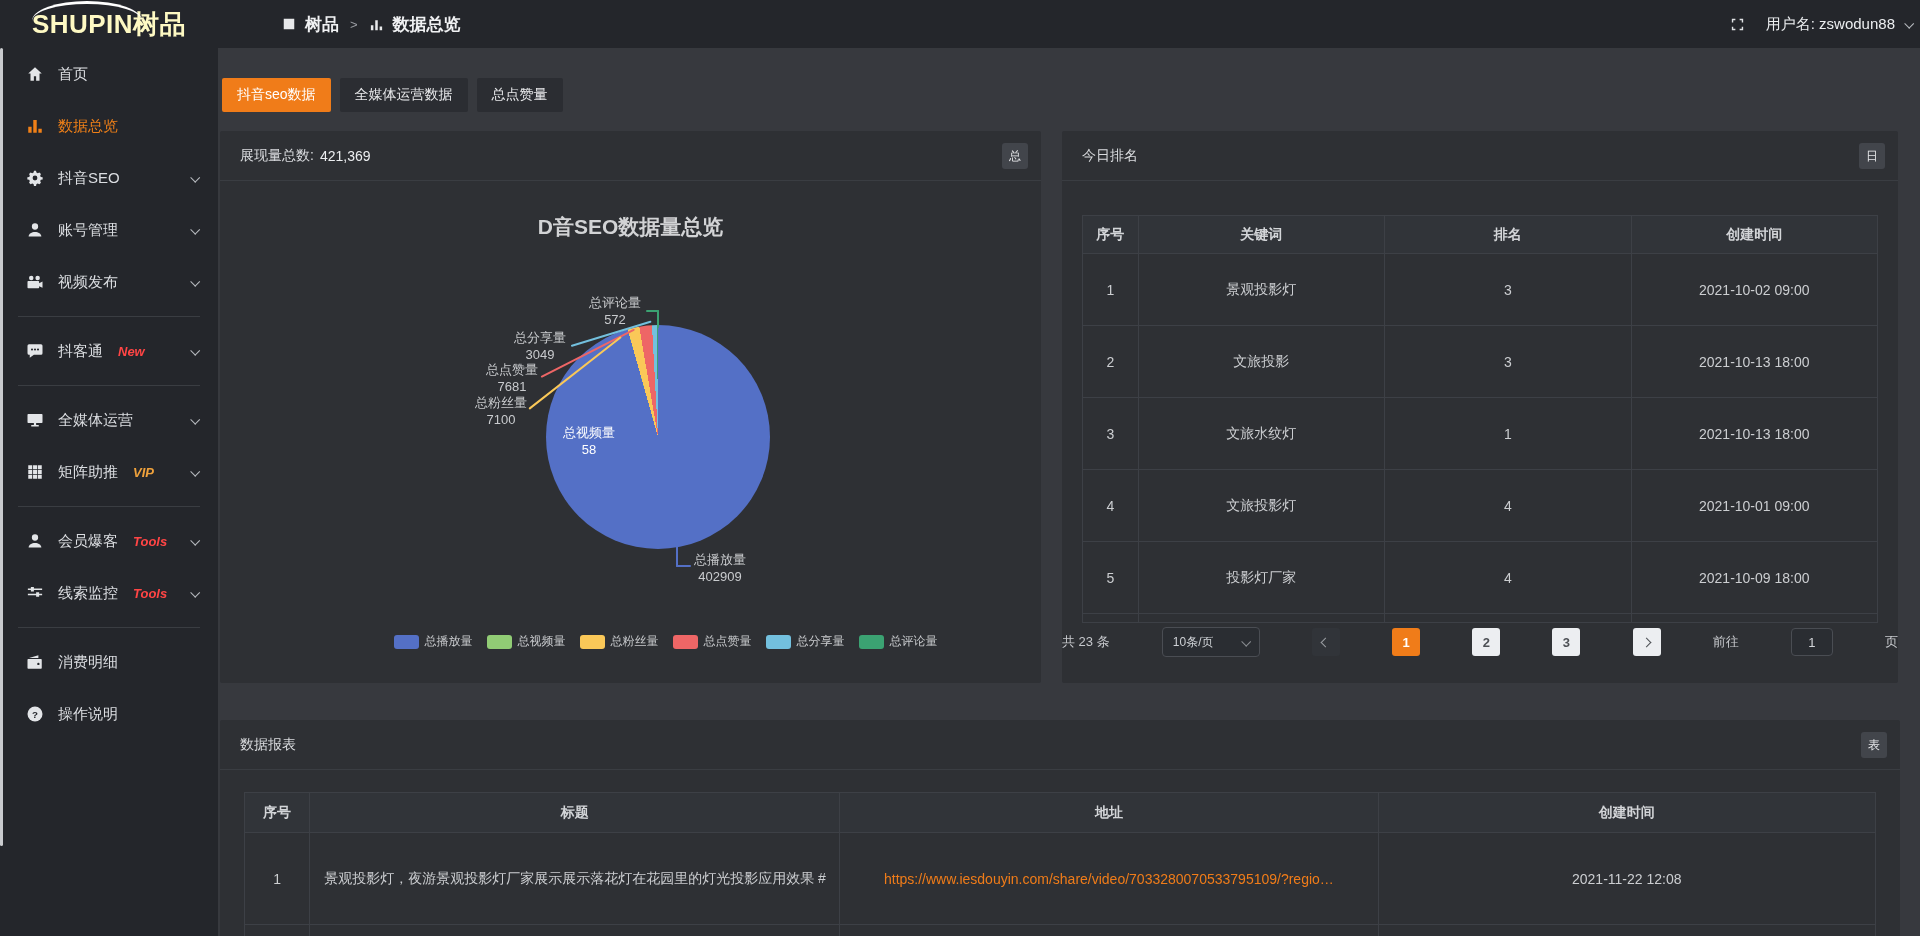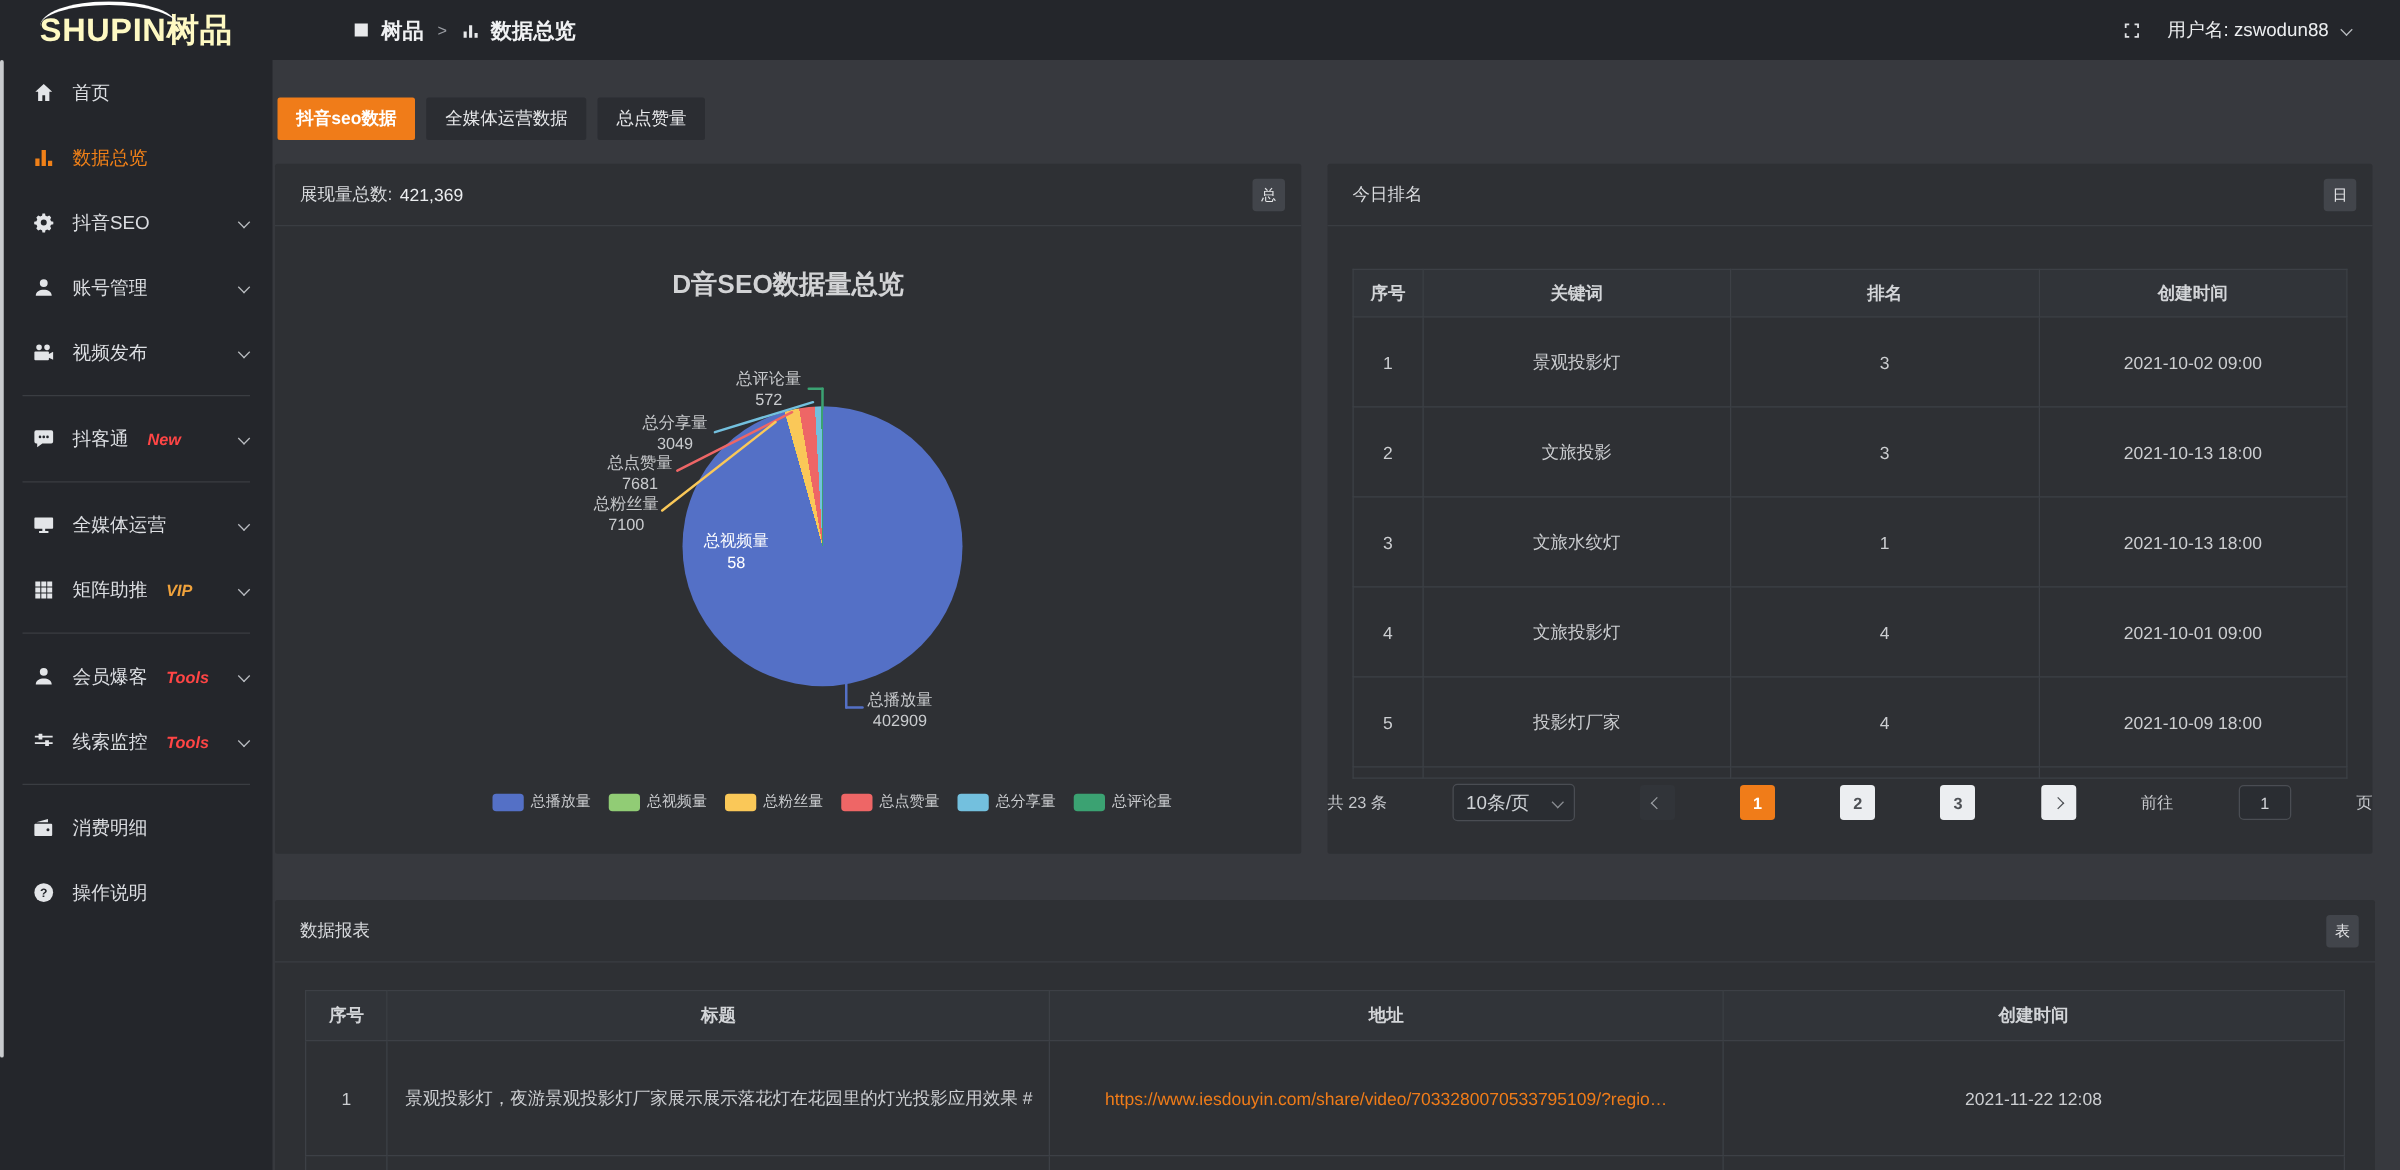--- a/index.html
+++ b/index.html
@@ -10,41 +10,41 @@
     color:#dcdee2; position:relative;
   }
   
   .topbar { position:absolute; left:0; top:0; width:1920px; height:48px; background:#24262b; z-index:9; display:flex; align-items:center; }
   .logo { position:relative; width:218px; height:48px; display:flex; align-items:center; justify-content:center; cursor:pointer; }
   .logo-arc { position:absolute; left:32px; top:1px; width:110px; height:20px; border-top:3px solid #fff; border-radius:55px 55px 0 0 / 20px 20px 0 0; }
   .logo-text { font-size:26px; font-weight:700; color:#fef9c3; letter-spacing:0.5px; white-space:nowrap; }
   .crumbs { margin-left:64px; display:flex; align-items:center; gap:9px; font-size:17px; font-weight:700; color:#f0f1f3; }
   .crumb-sep { font-size:13px; color:#9a9da3; font-weight:400; margin:0 2px; }
   .crumb-ic { display:flex; color:#e8e9eb; }
-  .top-right { position:absolute; right:40px; top:0; height:48px; display:flex; align-items:center; gap:20px; }
+  .top-right { position:absolute; right:8px; top:0; height:48px; display:flex; align-items:center; gap:20px; }
   .fullscreen { display:flex; color:#dfe1e4; cursor:pointer; }
   .user-wrap { display:flex; align-items:center; gap:10px; font-size:15px; color:#eceef0; cursor:pointer; }
   .chev { width:7px; height:7px; border-right:1.6px solid #b9bcc1; border-bottom:1.6px solid #b9bcc1; transform:rotate(45deg) translateY(-1px); display:inline-block; }
   
   .sidebar { position:absolute; left:0; top:48px; width:218px; height:888px; background:#24262b; z-index:8; }
   .edge-scroll { position:absolute; left:0; top:48px; width:3px; height:798px; background:#c9cbce; border-radius:2px; z-index:10; }
   .s-item { position:relative; height:52px; display:flex; align-items:center; cursor:pointer; color:#dcdee2; }
   .s-item.active { color:#f08018; }
   .s-icon { width:18px; height:18px; margin-left:26px; display:flex; color:#e3e5e8; flex:none; }
   .s-item.active .s-icon { color:#f08018; }
   .s-label { margin-left:14px; font-size:15px; white-space:nowrap; }
   .s-flag { margin-left:15px; font-style:italic; font-weight:800; font-size:13px; color:#ff4545; }
   .s-flag.gold { color:#f0a23c; }
   .s-item .chev { position:absolute; right:20px; }
   .s-div { height:1px; background:#3a3d42; margin:8px 18px; }
   
   .main { position:absolute; left:218px; top:48px; width:1702px; height:920px; }
   .tabs { position:absolute; left:4px; top:30px; display:flex; gap:9px; }
   .tab { height:34px; padding:0 15px; display:flex; align-items:center; font-size:14px; background:#2b2d32; color:#e8e9eb; border-radius:2px; cursor:pointer; white-space:nowrap; }
-  .tab.active { background:#f07c19; color:#fff; font-weight:700; }
+  .tab.active { background:#f07c19; color:#fff; font-weight:400; }
   .panel { position:absolute; background:#2e3034; border-radius:2px; }
   .p-chart { left:2px; top:83px; width:821px; height:552px; }
   .p-rank { left:844px; top:83px; width:836px; height:552px; }
   .p-report { left:2px; top:672px; width:1680px; height:310px; }
   .p-head { height:50px; display:flex; align-items:center; padding:0 20px; border-bottom:1px solid #3a3d42; font-size:14px; color:#dadcdf; }
   .p-head .val { margin-left:6px; color:#eceef0; }
   .corner-badge { position:absolute; right:13px; top:12px; width:26px; height:26px; background:#42454b; border-radius:3px; display:flex; align-items:center; justify-content:center; font-size:12px; color:#e6e7e9; cursor:pointer; }
   
   .c-title { position:absolute; left:0; top:82px; width:100%; text-align:center; font-size:21px; font-weight:700; color:#d2d3d5; }
   .pie { position:absolute; left:326px; top:194px; width:224px; height:224px; border-radius:50%; }
@@ -75,21 +75,21 @@
   .rank-table tr.stub td { height:9px; }
   .report-table-wrap { position:absolute; left:24px; right:24px; top:72px; }
   .report-table thead th { height:40px; }
   .report-table td { height:92px; font-size:14px; color:#ccced1; }
   .report-table tr.stub td { height:60px; }
   .title-cell { text-align:left; padding:0 14px; white-space:nowrap; }
   .link-cell { padding:0 12px; white-space:nowrap; }
   .report-link { color:#f07c19; cursor:pointer; text-decoration:none; font-size:14px; }
   
   .pagination { position:absolute; left:0; right:0; top:496px; display:flex; justify-content:space-between; align-items:center; gap:10px; font-size:13px; color:#c6c8cc; }
-  .pg-select { width:98px; height:30px; background:#2a2d32; border:1px solid #4a4d53; border-radius:4px; display:flex; align-items:center; padding:0 10px; position:relative; font-size:15px; color:#ced1d5; cursor:pointer; }
+  .pg-select { width:98px; height:30px; background:#2a2d32; border:1px solid #4a4d53; border-radius:4px; display:flex; align-items:center; padding:0 10px; position:relative; font-size:12px; color:#ced1d5; cursor:pointer; }
   .pg-select .chev { position:absolute; right:10px; border-color:#8a8d92; }
   .pg-btn { width:28px; height:28px; border-radius:3px; display:flex; align-items:center; justify-content:center; font-size:13px; cursor:pointer; flex:none; }
   .pg-prev { background:#313439; }
   .pg-prev .chev { transform:rotate(135deg); border-color:#9a9da2; }
   .pg-next { background:#eceef1; }
   .pg-next .chev { transform:rotate(-45deg); border-color:#4d5055; }
   .pg-num { background:#eceef1; color:#4d5055; font-weight:700; }
   .pg-num.active { background:#f07c19; color:#fff; }
   .goto-input { width:42px; height:28px; background:#2a2d32; border:1px solid #4a4d53; border-radius:4px; color:#d2d4d8; text-align:center; font-size:13px; font-family:inherit; }
 </style>

